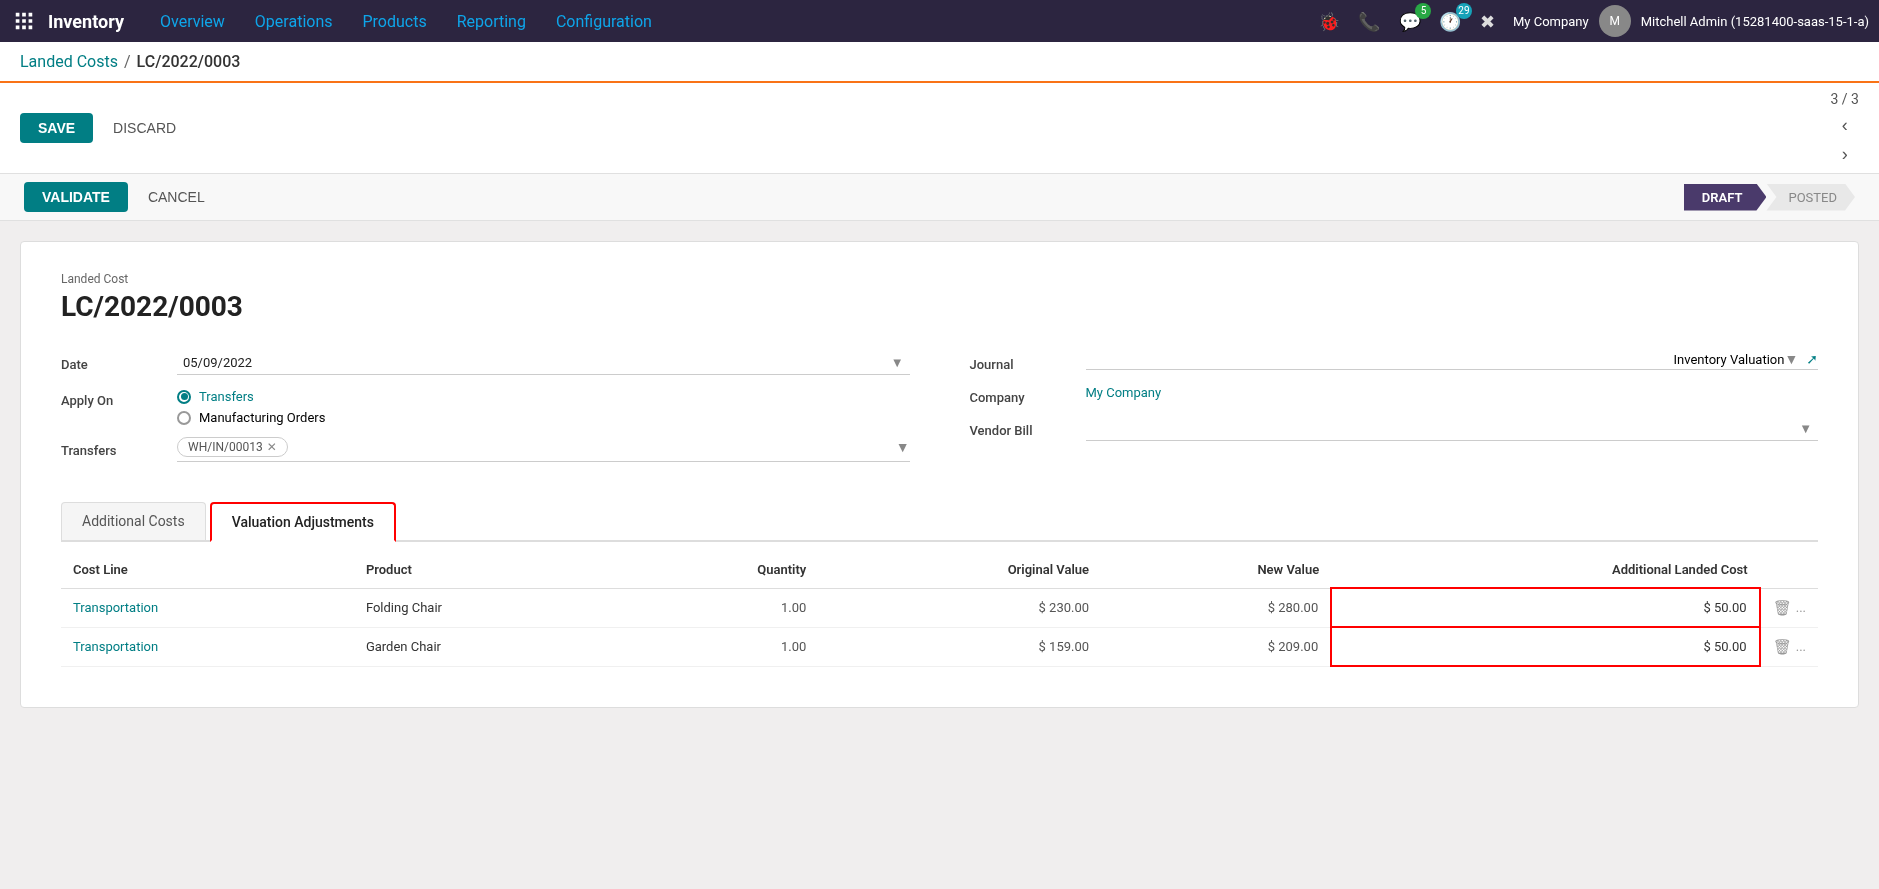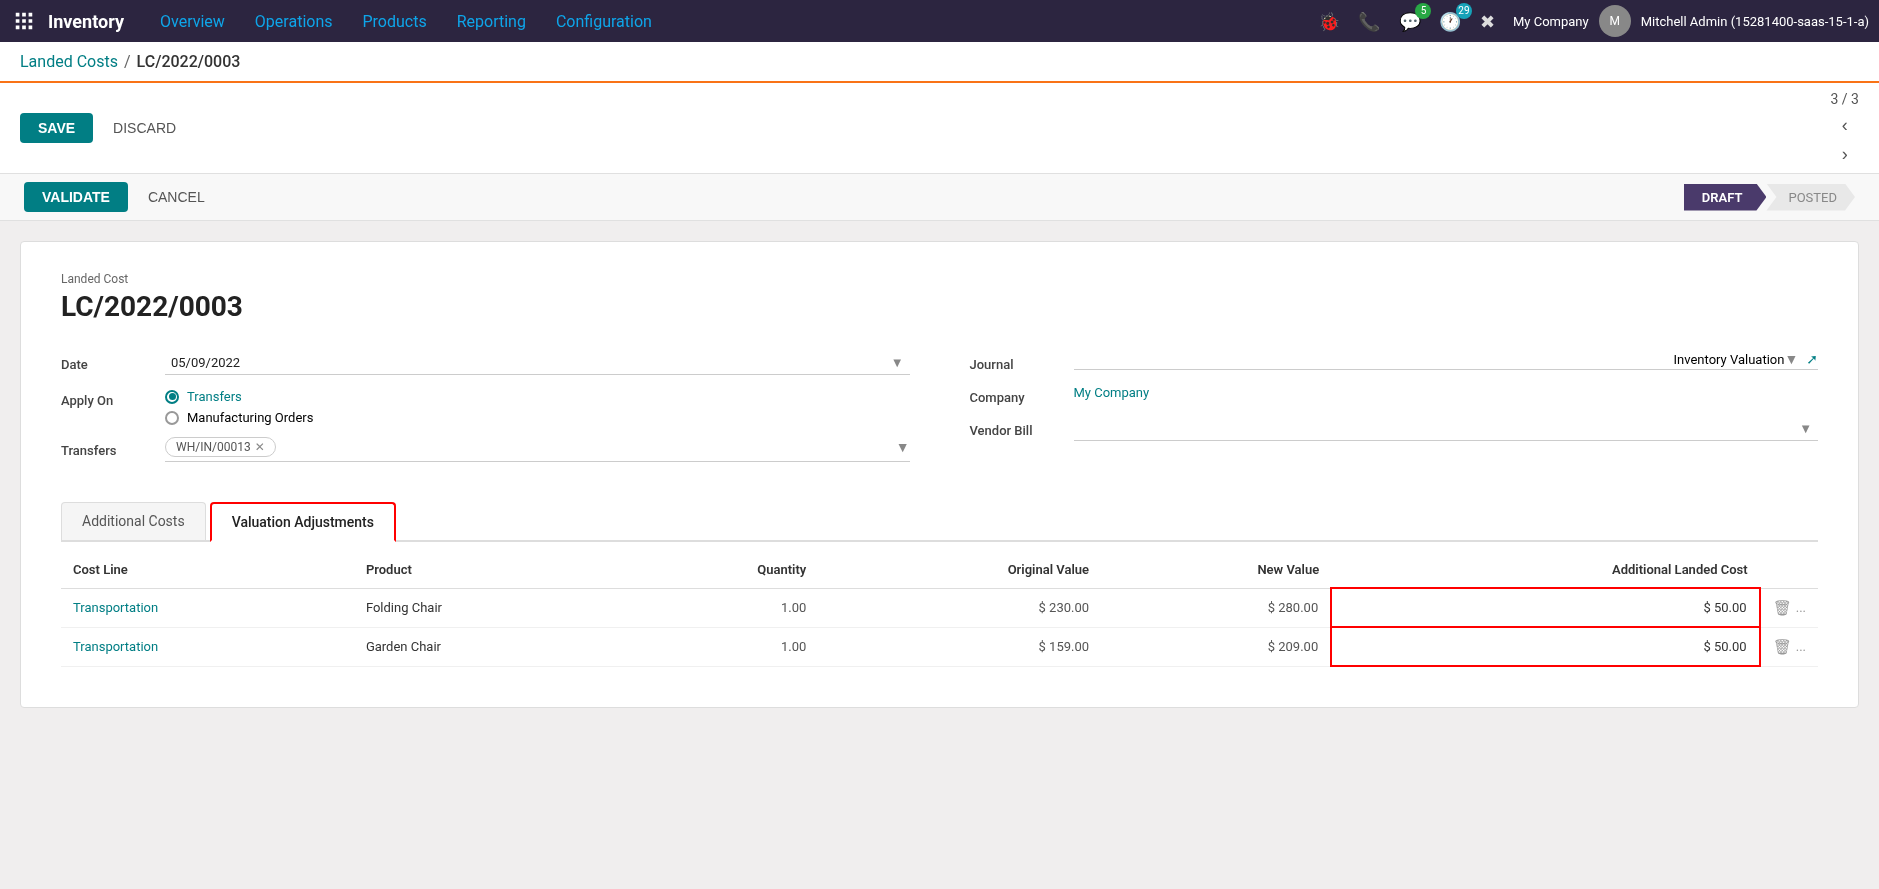--- a/index.html
+++ b/index.html
@@ -143,21 +143,21 @@
     .form-title {
       font-size: 28px; font-weight: 700; color: #222;
       margin-bottom: 28px;
     }
     .form-fields-row {
       display: grid; grid-template-columns: 1fr 1fr;
       gap: 20px 60px;
       margin-bottom: 10px;
     }
     .form-field {
-      display: flex; align-items: flex-start; gap: 4px;
+      display: flex; align-items: flex-start; gap: 16px;
       margin-bottom: 12px;
     }
     .field-label {
       font-size: 13px; color: #444; font-weight: 500;
       min-width: 100px;
       padding-top: 6px;
     }
     .field-value {
       flex: 1;
     }

